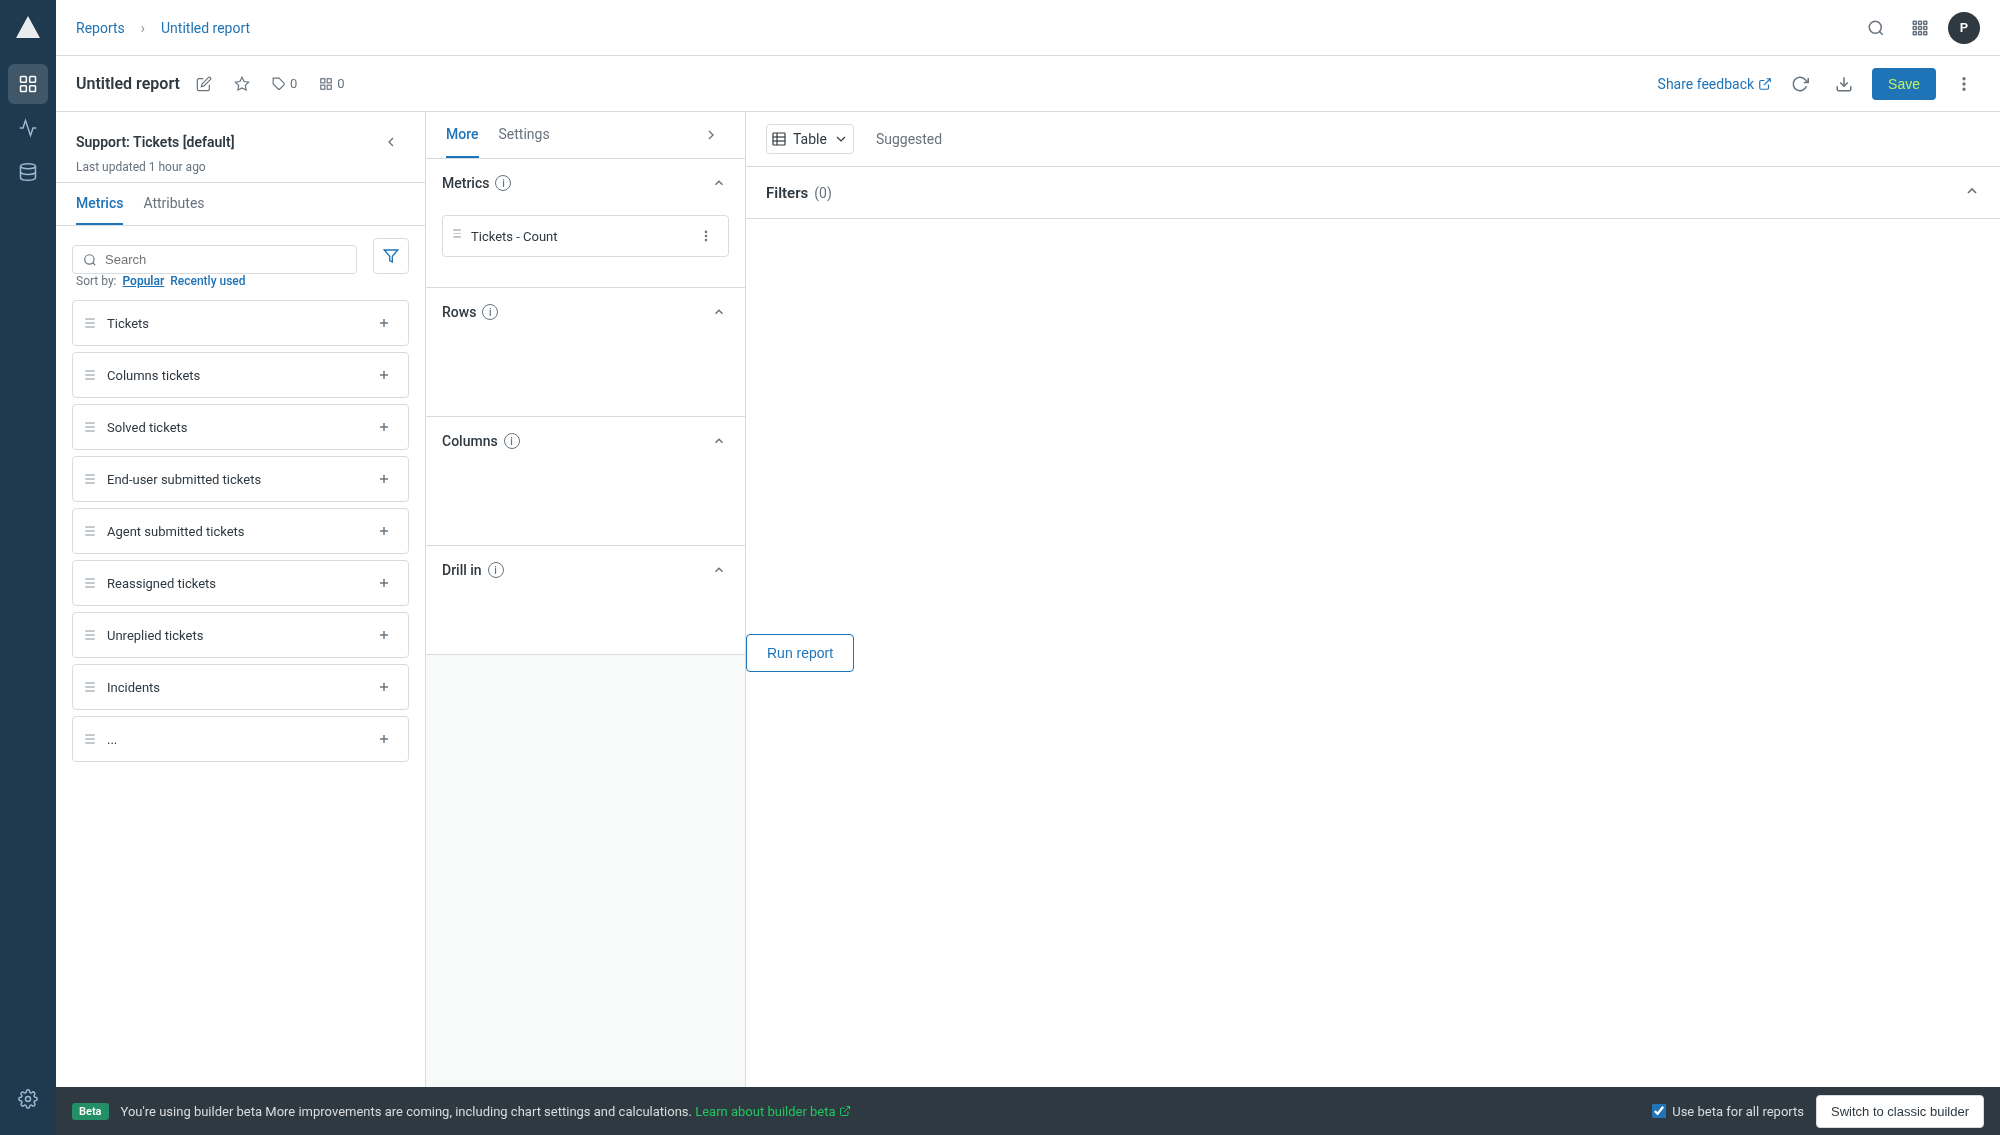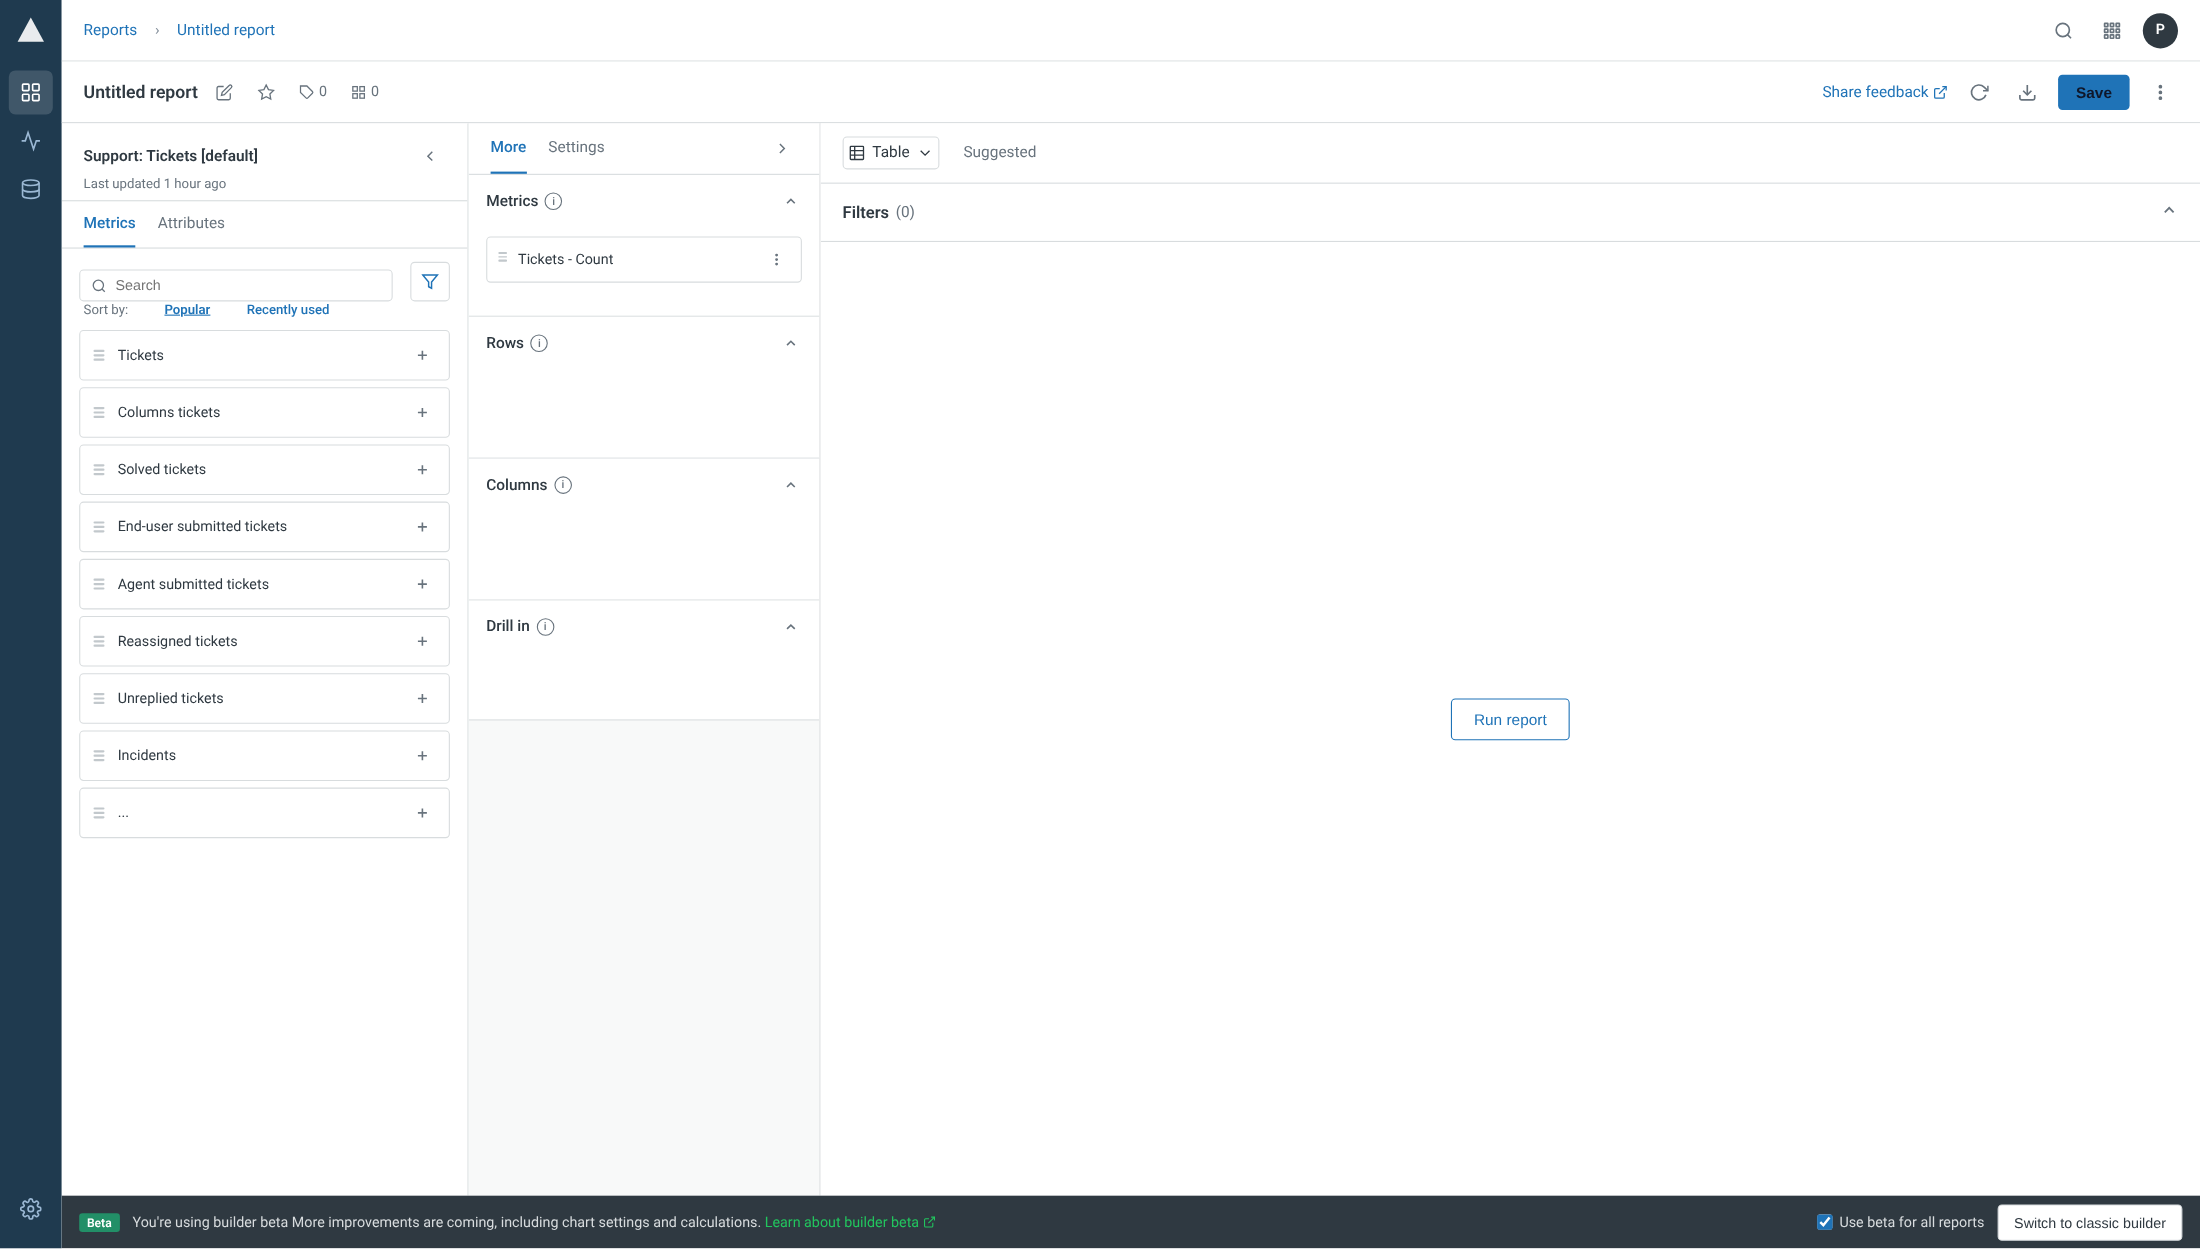--- a/index.html
+++ b/index.html
@@ -29,21 +29,21 @@
     
     .report-header { height: 56px; background: #fff; border-bottom: 1px solid #d8dcde; display: flex; align-items: center; padding: 0 20px; flex-shrink: 0; gap: 10px; }
     .report-title { font-size: 16px; font-weight: 600; color: #2f3941; }
     .icon-btn { width: 28px; height: 28px; display: flex; align-items: center; justify-content: center; cursor: pointer; color: #68737d; }
     .icon-btn svg { width: 16px; height: 16px; fill: none; stroke: currentColor; stroke-width: 1.8; }
     .badge-btn { display: flex; align-items: center; gap: 4px; color: #68737d; font-size: 13px; cursor: pointer; padding: 4px 6px; border-radius: 4px; }
     .report-header-right { margin-left: auto; display: flex; align-items: center; gap: 12px; }
     .share-btn { color: #1f73b7; font-size: 14px; display: flex; align-items: center; gap: 4px; cursor: pointer; }
     .share-btn svg { width: 14px; height: 14px; fill: none; stroke: currentColor; stroke-width: 2; }
     .icon-action-btn { width: 32px; height: 32px; display: flex; align-items: center; justify-content: center; cursor: pointer; color: #68737d; }
-    .save-btn { background: #1f73b7; color: #0f172a; border: none; padding: 8px 16px; border-radius: 4px; font-size: 14px; font-weight: 700; cursor: pointer; }
+    .save-btn { background: #1f73b7; color: #bef264; border: none; padding: 8px 16px; border-radius: 4px; font-size: 14px; font-weight: 400; cursor: pointer; }
     .more-btn { width: 32px; height: 32px; display: flex; align-items: center; justify-content: center; cursor: pointer; color: #68737d; }
 
     
     .content-area { flex: 1; display: flex; overflow: hidden; }
 
     
     .left-panel { width: 370px; background: #fff; border-right: 1px solid #d8dcde; display: flex; flex-direction: column; flex-shrink: 0; overflow: hidden; }
     .panel-header { padding: 16px 20px 8px; border-bottom: 1px solid #d8dcde; }
     .dataset-title { font-size: 14px; font-weight: 600; color: #2f3941; display: flex; align-items: center; justify-content: space-between; }
     .dataset-subtitle { font-size: 12px; color: #68737d; margin-top: 4px; }
@@ -55,21 +55,21 @@
     .panel-tab.active { color: #1f73b7; border-bottom-color: #1f73b7; font-weight: 500; }
     .search-box { display: flex; align-items: center; border: 1px solid #d8dcde; border-radius: 4px; padding: 6px 10px; gap: 8px; background: #fff; }
     .search-box input { border: none; outline: none; flex: 1; font-size: 13px; color: #2f3941; }
     .search-box svg { width: 14px; height: 14px; fill: none; stroke: #68737d; stroke-width: 2; flex-shrink: 0; }
     .filter-btn { width: 36px; height: 36px; border: 1px solid #d8dcde; border-radius: 4px; display: flex; align-items: center; justify-content: center; cursor: pointer; color: #1f73b7; background: #fff; margin-left: 8px; flex-shrink: 0; }
     .filter-btn svg { width: 16px; height: 16px; fill: none; stroke: currentColor; stroke-width: 2; }
     .search-row { display: flex; align-items: center; padding: 0 16px 8px; }
 
     
     .sort-row { padding: 0 20px 8px; display: flex; align-items: center; gap: 6px; font-size: 12px; color: #68737d; }
-    .sort-link { color: #1f73b7; cursor: pointer; font-weight: 500; margin-left: 27px; }
+    .sort-link { color: #1f73b7; cursor: pointer; font-weight: 500; }
     .sort-link.active { color: #1f73b7; font-weight: 600; text-decoration: underline; }
 
     
     .metric-list { flex: 1; overflow-y: auto; padding: 4px 16px; }
     .metric-item { display: flex; align-items: center; padding: 10px 12px; border: 1px solid #d8dcde; border-radius: 4px; margin-bottom: 6px; background: #fff; cursor: pointer; }
     .drag-handle { width: 12px; height: 16px; display: flex; flex-direction: column; justify-content: center; gap: 2px; margin-right: 10px; flex-shrink: 0; }
     .drag-handle span { display: block; width: 10px; height: 2px; background: #c2c8cc; border-radius: 1px; }
     .metric-name { flex: 1; font-size: 13px; color: #2f3941; }
     .add-btn { width: 24px; height: 24px; display: flex; align-items: center; justify-content: center; color: #68737d; cursor: pointer; border-radius: 3px; }
     .add-btn svg { width: 14px; height: 14px; fill: none; stroke: currentColor; stroke-width: 2.5; }
@@ -540,21 +540,21 @@
               <span style="font-size:15px; font-weight:600; color:#2f3941;">Filters</span>
               <span style="font-size:14px; color:#68737d;">(0)</span>
             </div>
             <div style="cursor:pointer; color:#68737d;">
               <svg width="16" height="16" viewBox="0 0 24 24" fill="none" stroke="currentColor" stroke-width="2.5">
                   <polyline points="18 15 12 9 6 15"></polyline>
                 </svg>
             </div>
           </div>
 
-          <div style="flex:1; display:flex; align-items:center; justify-content:center;">
+          <div style="flex:1; display:flex; align-items:center; ">
             <button class="run-btn">Run report</button>
           </div>
         </div>
       </div>
 
     </div>
 
     <div class="bottom-bar">
       <span class="beta-badge">Beta</span>
       <span class="bottom-bar-text">

